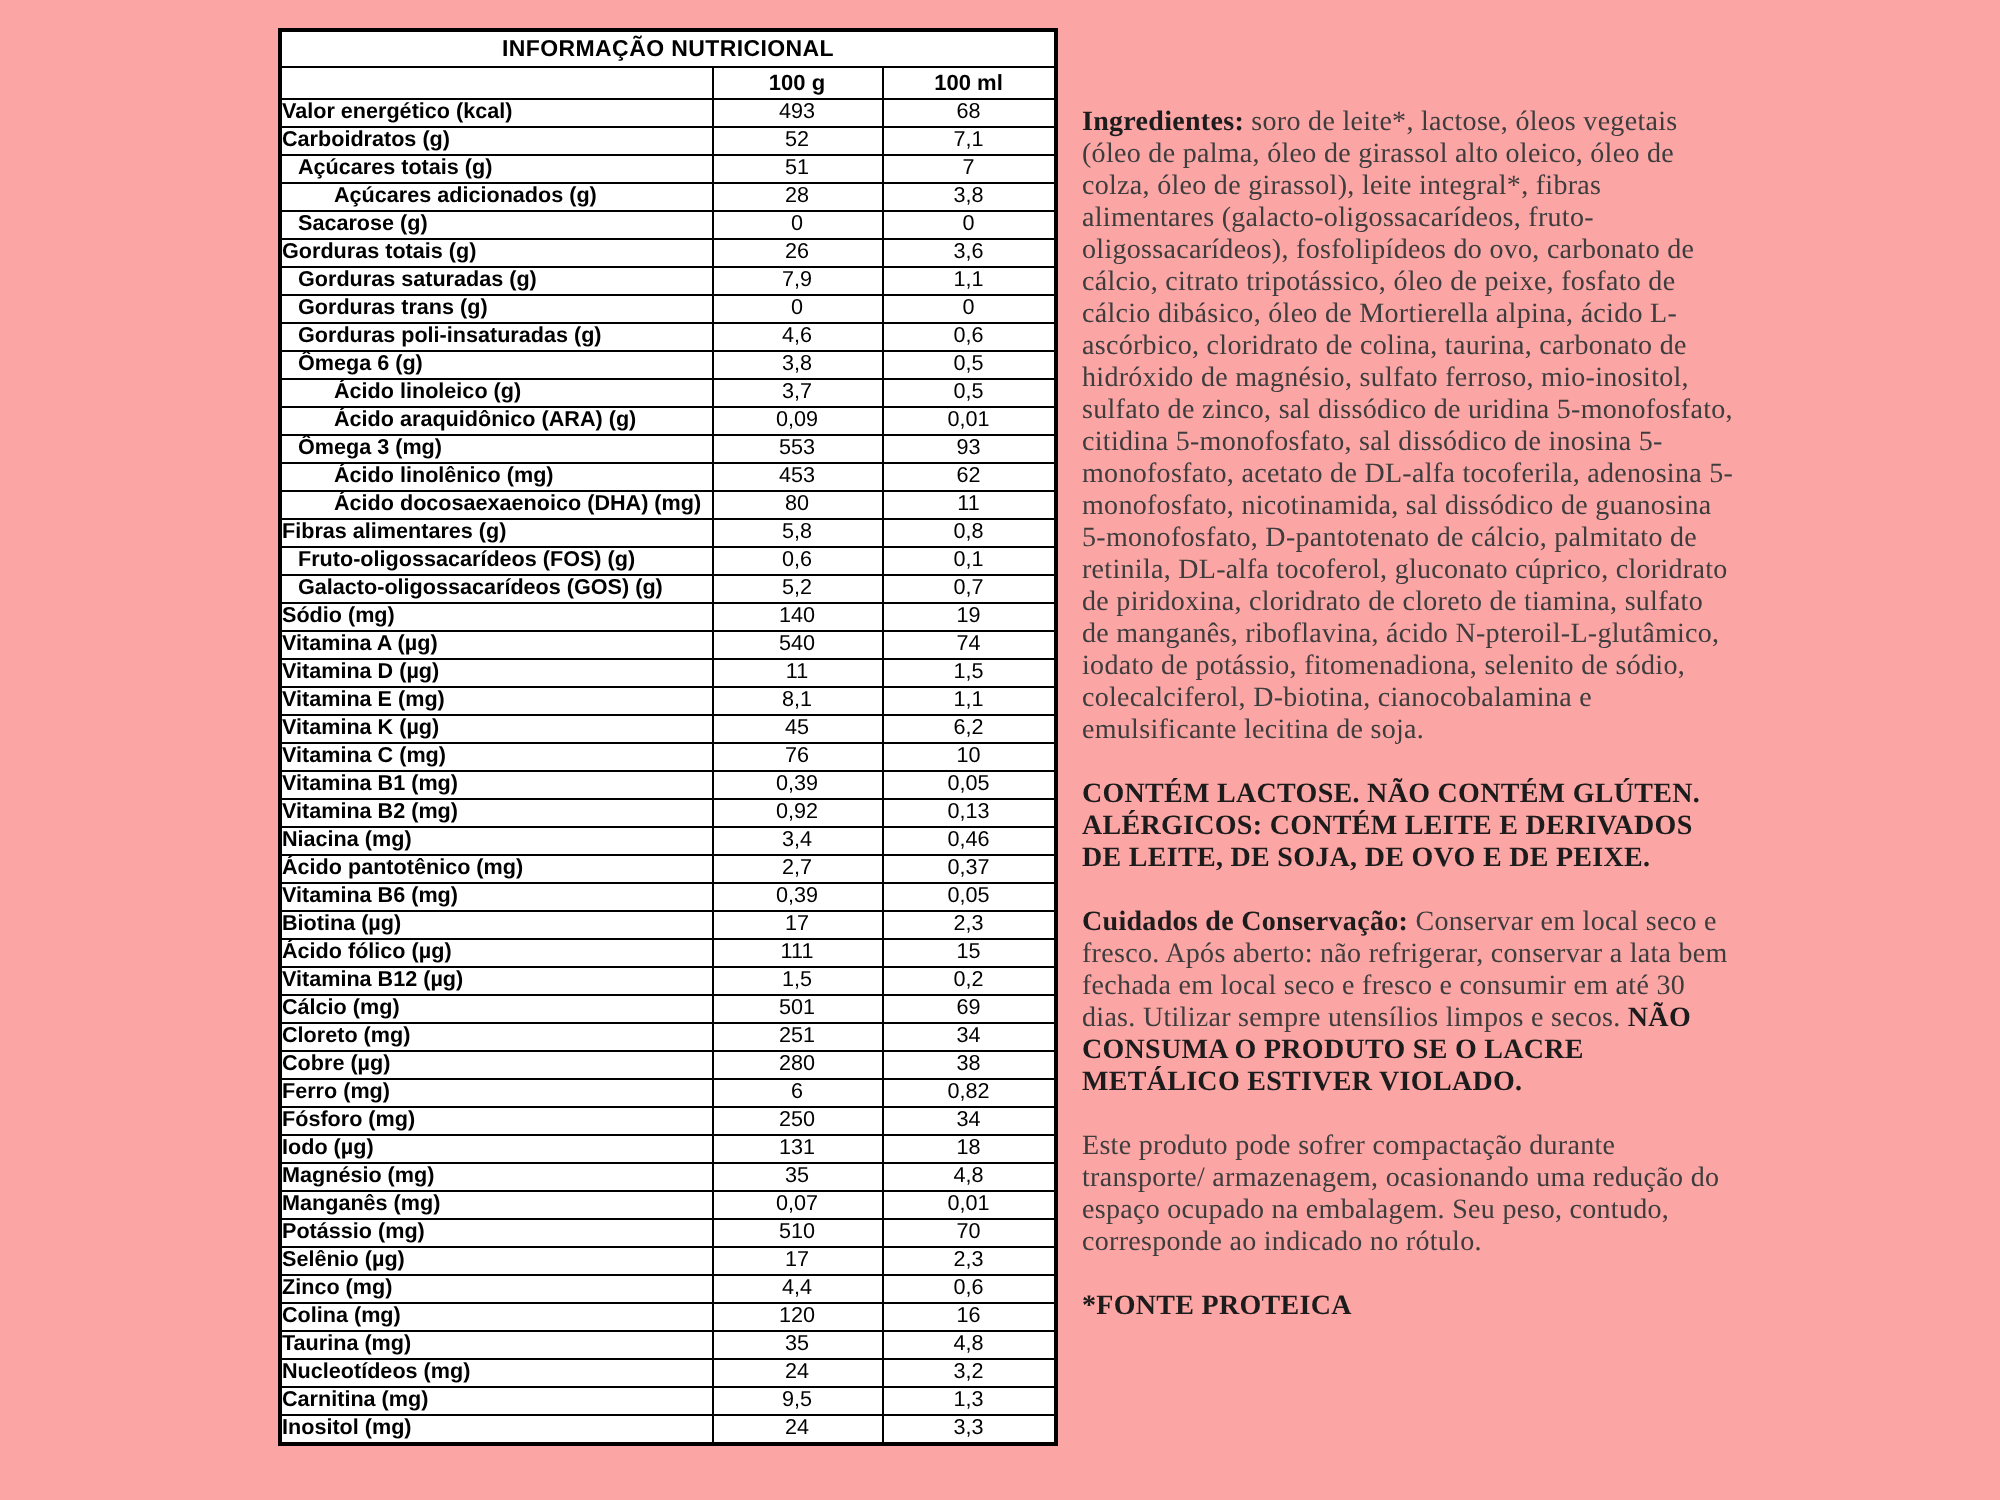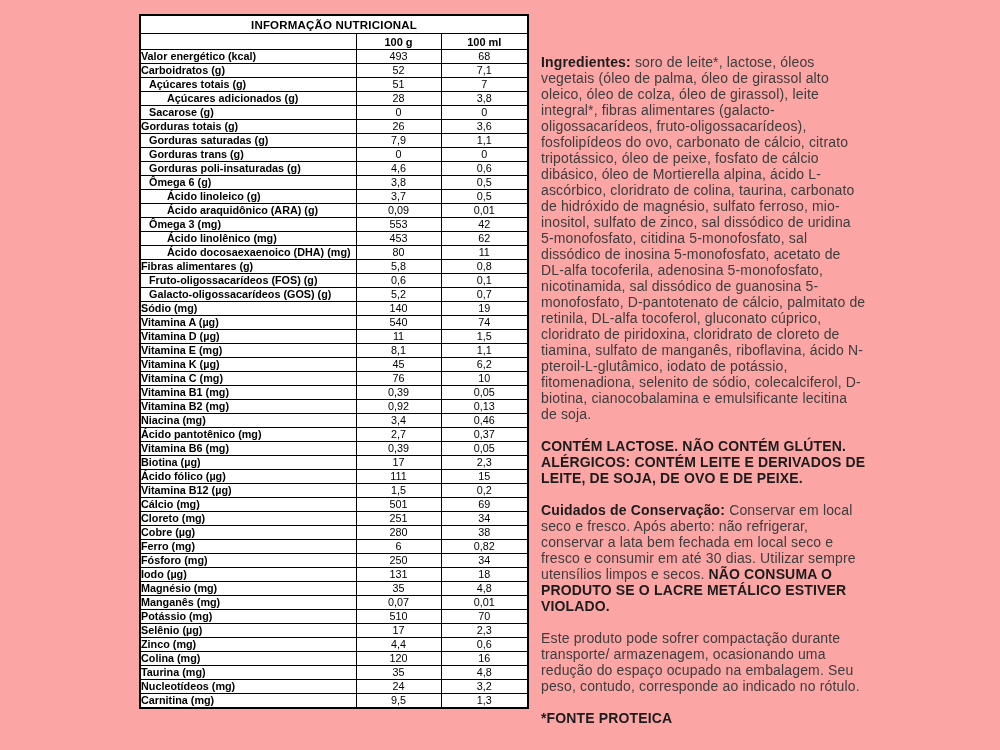--- a/index.html
+++ b/index.html
@@ -56,20 +56,21 @@
   
   .right-col {
     position: absolute;
     left: 541px;
     top: 54px;
     width: 326px;
     font-size: 14px;
     line-height: 16px;
     letter-spacing: 0.15px;
     color: #3d3d3d;
+    font-family: Liberation Serif, serif;
   }
   .right-col p { margin: 0 0 16px 0; }
   .lead-bold { font-weight: bold; color: #1c1c1c; }
   .all-bold  { font-weight: bold; color: #1c1c1c; margin-top: 25px; }
 </style>
 </head>
 <body>
 
 <div class="page">
 
@@ -146,21 +147,21 @@
           <td class="val">0,5</td>
         </tr>
         <tr class="nrow">
           <td class="lbl ind2">Ácido araquidônico (ARA) (g)</td>
           <td class="val">0,09</td>
           <td class="val">0,01</td>
         </tr>
         <tr class="nrow">
           <td class="lbl ind1">Ômega 3 (mg)</td>
           <td class="val">553</td>
-          <td class="val">42</td>
+          <td class="val">93</td>
         </tr>
         <tr class="nrow">
           <td class="lbl ind2">Ácido linolênico (mg)</td>
           <td class="val">453</td>
           <td class="val">62</td>
         </tr>
         <tr class="nrow">
           <td class="lbl ind2">Ácido docosaexaenoico (DHA) (mg)</td>
           <td class="val">80</td>
           <td class="val">11</td>
@@ -318,20 +319,25 @@
         <tr class="nrow">
           <td class="lbl">Nucleotídeos (mg)</td>
           <td class="val">24</td>
           <td class="val">3,2</td>
         </tr>
         <tr class="nrow">
           <td class="lbl">Carnitina (mg)</td>
           <td class="val">9,5</td>
           <td class="val">1,3</td>
         </tr>
+        <tr class="nrow">
+          <td class="lbl">Inositol (mg)</td>
+          <td class="val">24</td>
+          <td class="val">3,3</td>
+        </tr>
       </tbody>
   </table>
 
   <div class="right-col">
 
     <p><span class="lead-bold">Ingredientes:</span><span> soro de leite*, lactose, óleos vegetais (óleo de palma, óleo de girassol alto oleico, óleo de colza, óleo de girassol), leite integral*, fibras alimentares (galacto-oligossacarídeos, fruto-oligossacarídeos), fosfolipídeos do ovo, carbonato de cálcio, citrato tripotássico, óleo de peixe, fosfato de cálcio dibásico, óleo de Mortierella alpina, ácido L-ascórbico, cloridrato de colina, taurina, carbonato de hidróxido de magnésio, sulfato ferroso, mio-inositol, sulfato de zinco, sal dissódico de uridina 5-monofosfato, citidina 5-monofosfato, sal dissódico de inosina 5-monofosfato, acetato de DL-alfa tocoferila, adenosina 5-monofosfato, nicotinamida, sal dissódico de guanosina 5-monofosfato, D-pantotenato de cálcio, palmitato de retinila, DL-alfa tocoferol, gluconato cúprico, cloridrato de piridoxina, cloridrato de cloreto de tiamina, sulfato de manganês, riboflavina, ácido N-pteroil-L-glutâmico, iodato de potássio, fitomenadiona, selenito de sódio, colecalciferol, D-biotina, cianocobalamina e emulsificante lecitina de soja.</span></p>
 
     <p class="all-bold">CONTÉM LACTOSE. NÃO CONTÉM GLÚTEN. ALÉRGICOS: CONTÉM LEITE E DERIVADOS DE LEITE, DE SOJA, DE OVO E DE PEIXE.</p>
 
     <p><span class="lead-bold">Cuidados de Conservação:</span><span> Conservar em local seco e fresco. Após aberto: não refrigerar, conservar a lata bem fechada em local seco e fresco e consumir em até 30 dias. Utilizar sempre utensílios limpos e secos. </span><span class="all-bold">NÃO CONSUMA O PRODUTO SE O LACRE METÁLICO ESTIVER VIOLADO.</span></p>

